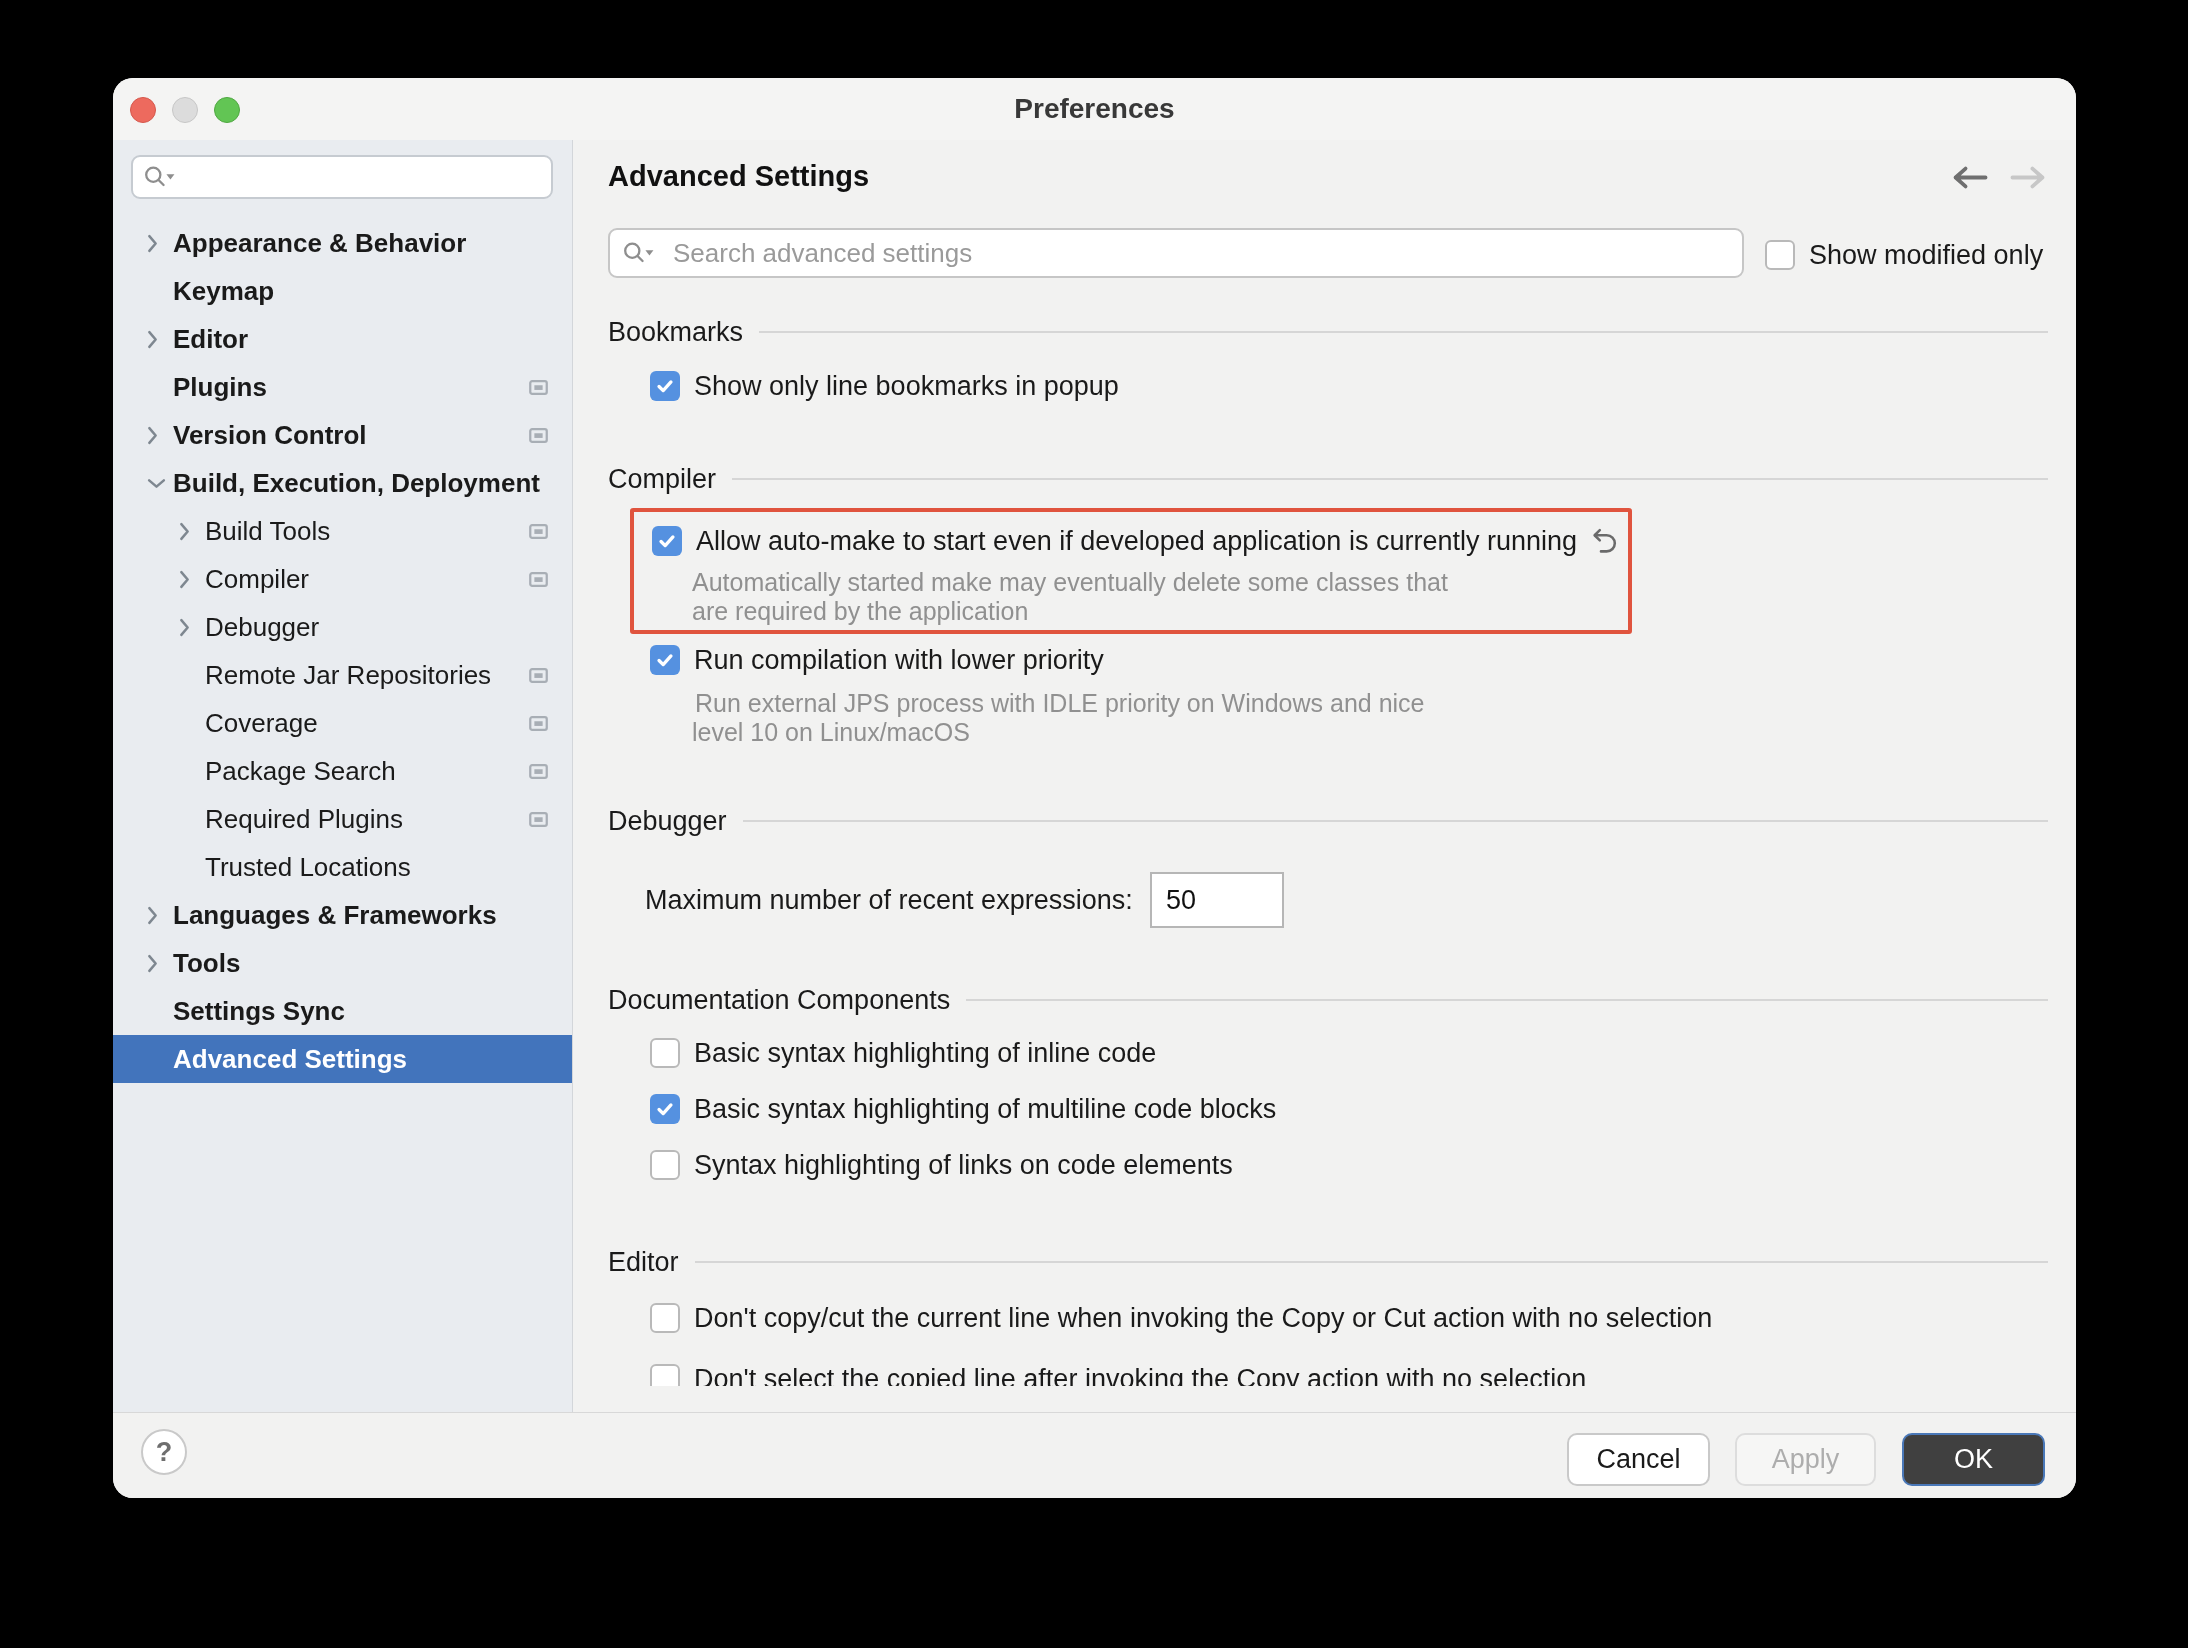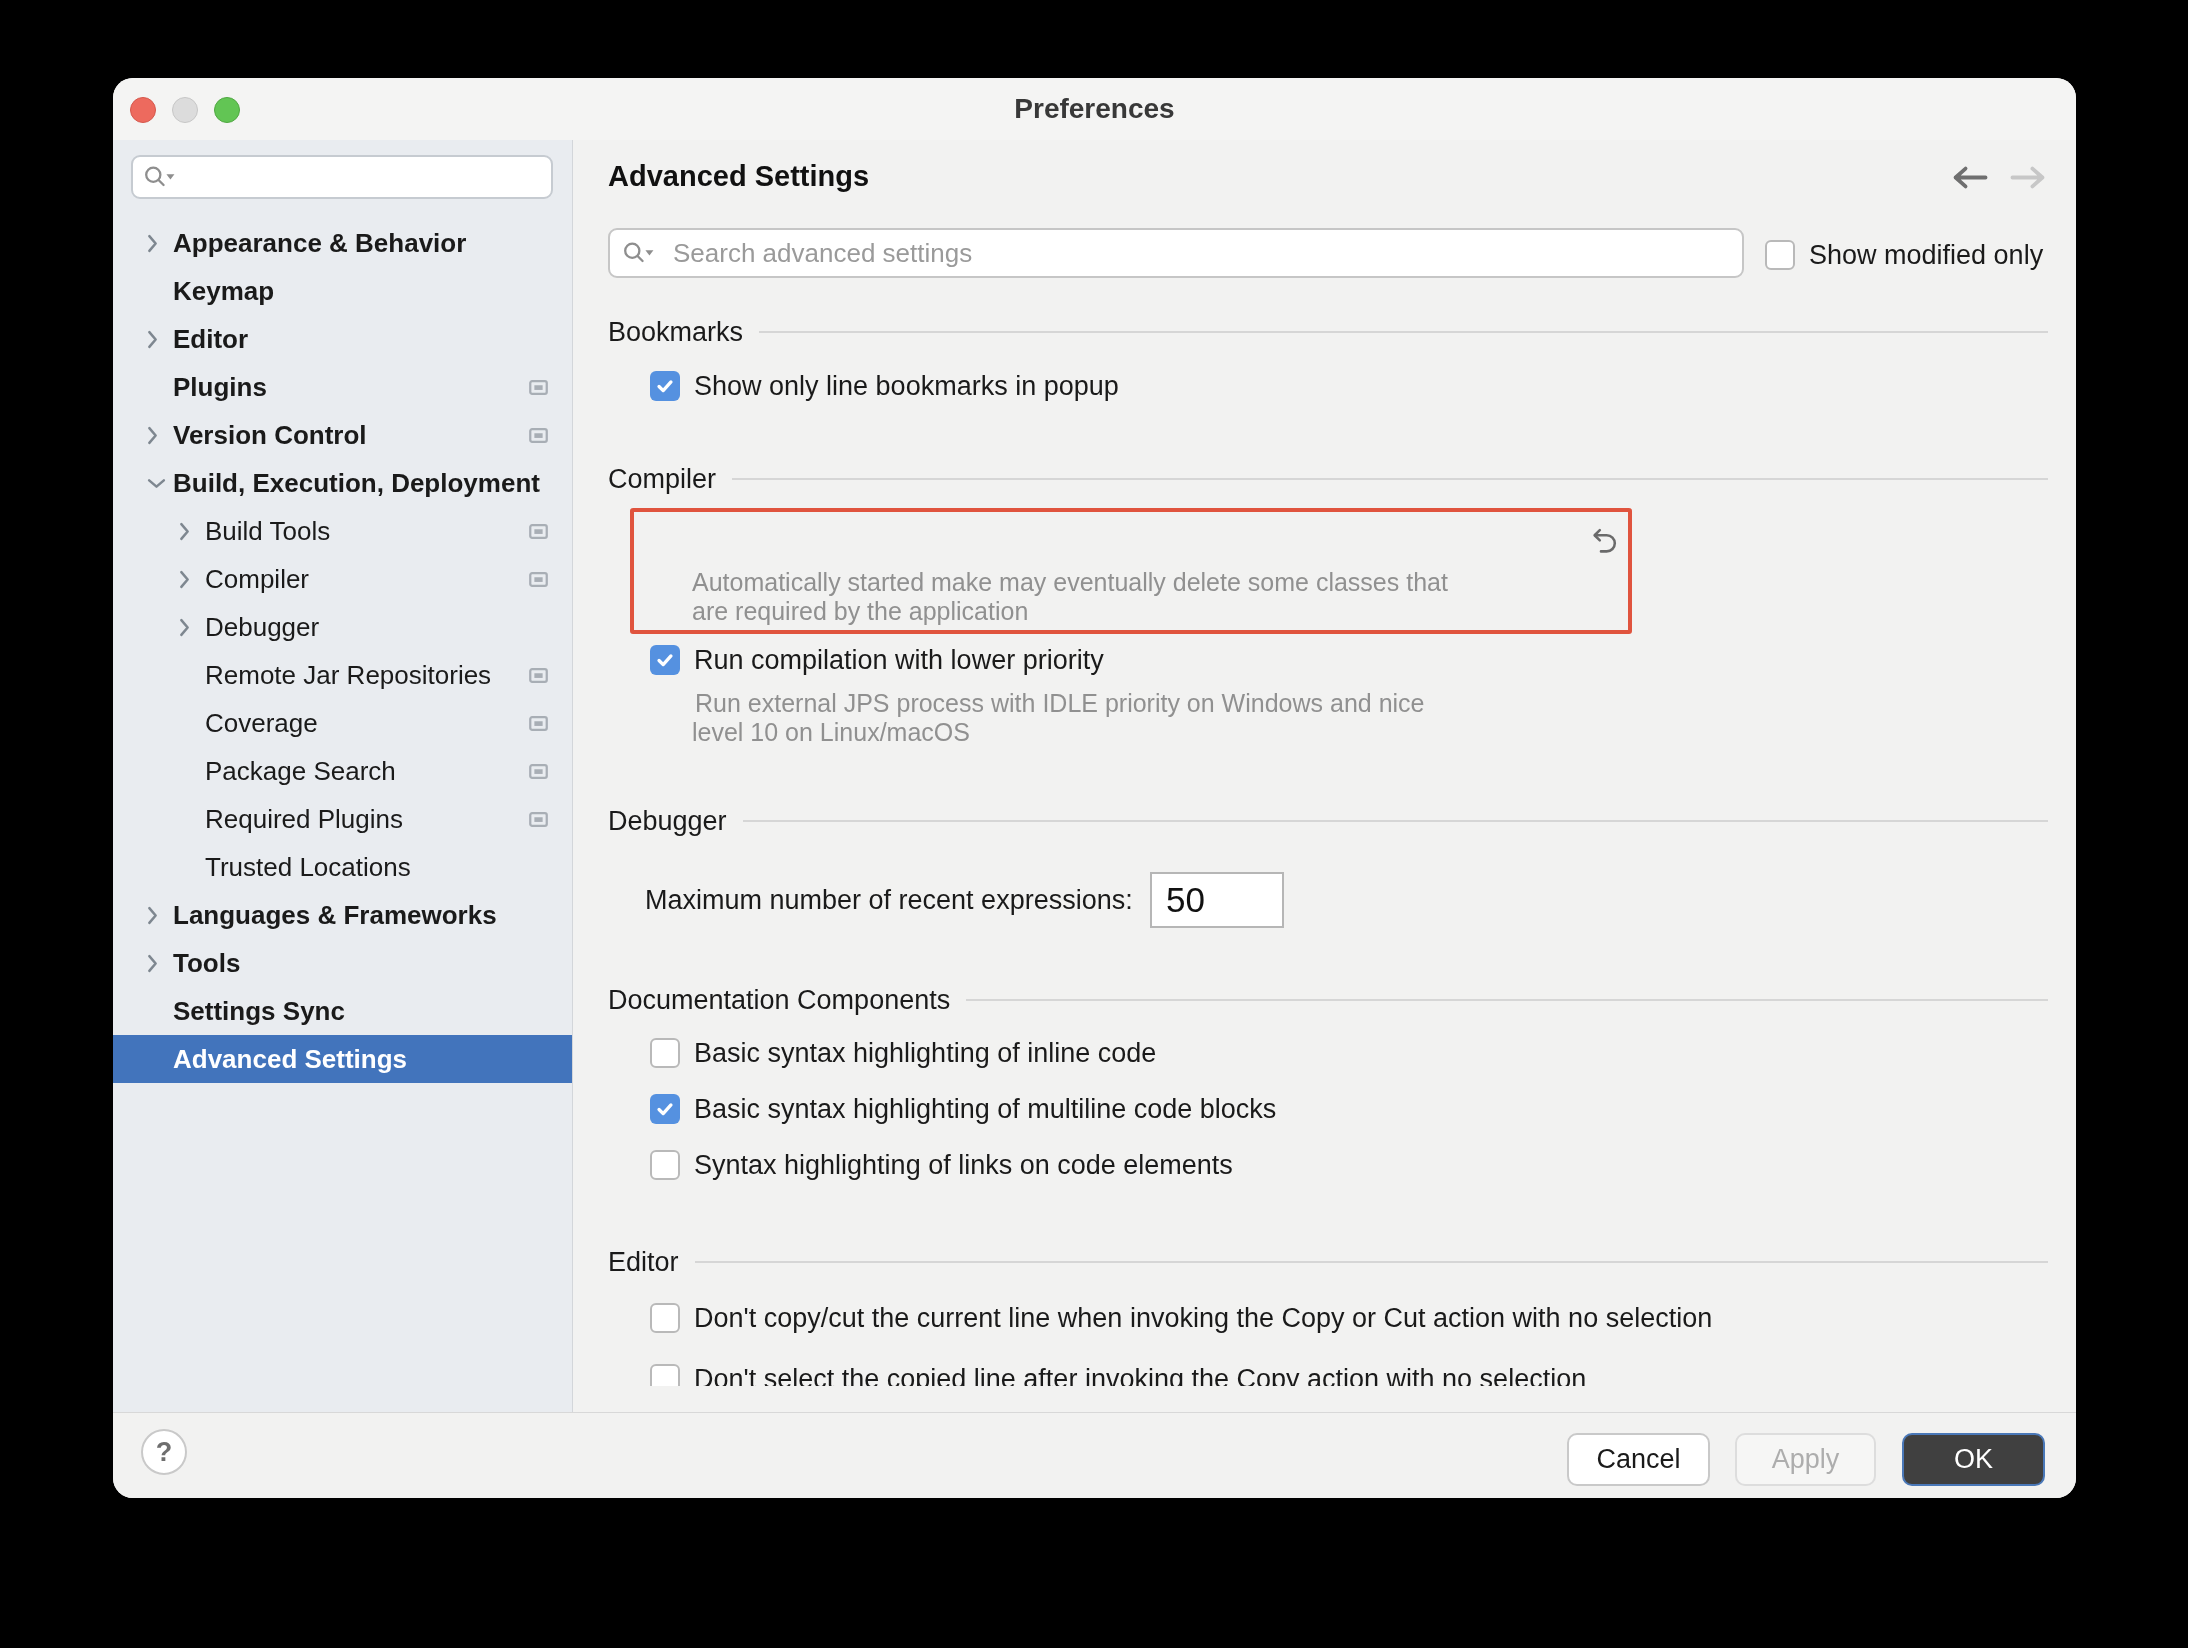--- a/index.html
+++ b/index.html
@@ -47,21 +47,21 @@
   .cb{width:30px;height:30px;border-radius:6px;box-sizing:border-box;flex:none;
       display:inline-flex;align-items:center;justify-content:center;}
   .cb.off{background:#fff;border:2px solid #B9B9B9;}
   .cb.on{background:#5591E0;}
   .cbrow{display:flex;align-items:center;height:34px;}
   .cbrow .lb{margin-left:14px;font-size:27px;color:#1A1A1A;white-space:nowrap;}
   .sec{display:flex;align-items:center;height:34px;font-size:27px;color:#1A1A1A;}
   .sec .line{flex:1;border-top:2px solid #D6D6D6;margin-left:16px;height:0;}
   .desc{font-size:25px;color:#909090;white-space:nowrap;}
   .redbox{border:4px solid #E0543E;border-radius:3px;box-sizing:border-box;}
-  .numfield{background:#fff;border:2px solid #B6B6B6;box-sizing:border-box;font-size:35px;color:#111;
+  .numfield{background:#fff;border:2px solid #B6B6B6;box-sizing:border-box;font-size:27px;color:#111;
             padding-left:14px;font-family:"Liberation Sans",sans-serif;outline:none;}
   .flabel{font-size:27px;color:#1A1A1A;}
   
   .fdivider{position:absolute;left:0;top:1334px;right:0;height:1px;background:#D8D8D8;}
   .footer{position:absolute;left:0;top:1335px;right:0;height:85px;background:#F2F2F1;}
   .helpbtn{position:absolute;left:28px;top:16px;width:46px;height:46px;border-radius:50%;background:#fff;
            border:2px solid #C9C9C9;box-sizing:border-box;display:flex;align-items:center;justify-content:center;
            font-size:27px;font-weight:bold;color:#6E6E6E;}
   .btn{position:absolute;top:20px;height:53px;border-radius:10px;box-sizing:border-box;
        display:flex;align-items:center;justify-content:center;font-size:27px;}
@@ -288,20 +288,28 @@
             </svg>
           </span>
         <span class="lb">Show only line bookmarks in popup</span>
       </div>
 
       <div class="abs sec" style="left:34px;right:28px;top:322px;">
         <span>Compiler</span>
           <span class="line"></span>
       </div>
       <div class="abs redbox" style="left:56px;top:368px;width:1002px;height:126px;">
+        <div class="cbrow" style="position:absolute;left:18px;top:12px;">
+          <span class="cb on">
+              <svg viewBox="0 0 24 24" width="22" height="22">
+                <path d="M5.5 12.5 L10 17 L18.5 7.5" fill="none" stroke="#fff" stroke-width="3.6" stroke-linecap="round" stroke-linejoin="round"></path>
+              </svg>
+            </span>
+          <span class="lb">Allow auto-make to start even if developed application is currently running</span>
+        </div>
         <span style="position:absolute;right:8px;top:14px;"><svg viewBox="0 0 26 26" width="30" height="30">
               <path d="M8.5 3.5 L4 8 L8.5 12.5" fill="none" stroke="#6A6A6A" stroke-width="2.2" stroke-linecap="round" stroke-linejoin="round"></path>
               <path d="M4.5 8 H14.5 a7 7 0 0 1 0 14 H9.5" fill="none" stroke="#6A6A6A" stroke-width="2.2" stroke-linecap="round"></path>
             </svg></span>
         <div class="desc" style="position:absolute;left:58px;top:56px;">Automatically started make may eventually delete some classes that</div>
         <div class="desc" style="position:absolute;left:58px;top:85px;">are required by the application</div>
       </div>
       <div class="abs cbrow" style="left:76px;top:503px;">
         <span class="cb on">
             <svg viewBox="0 0 24 24" width="22" height="22">

